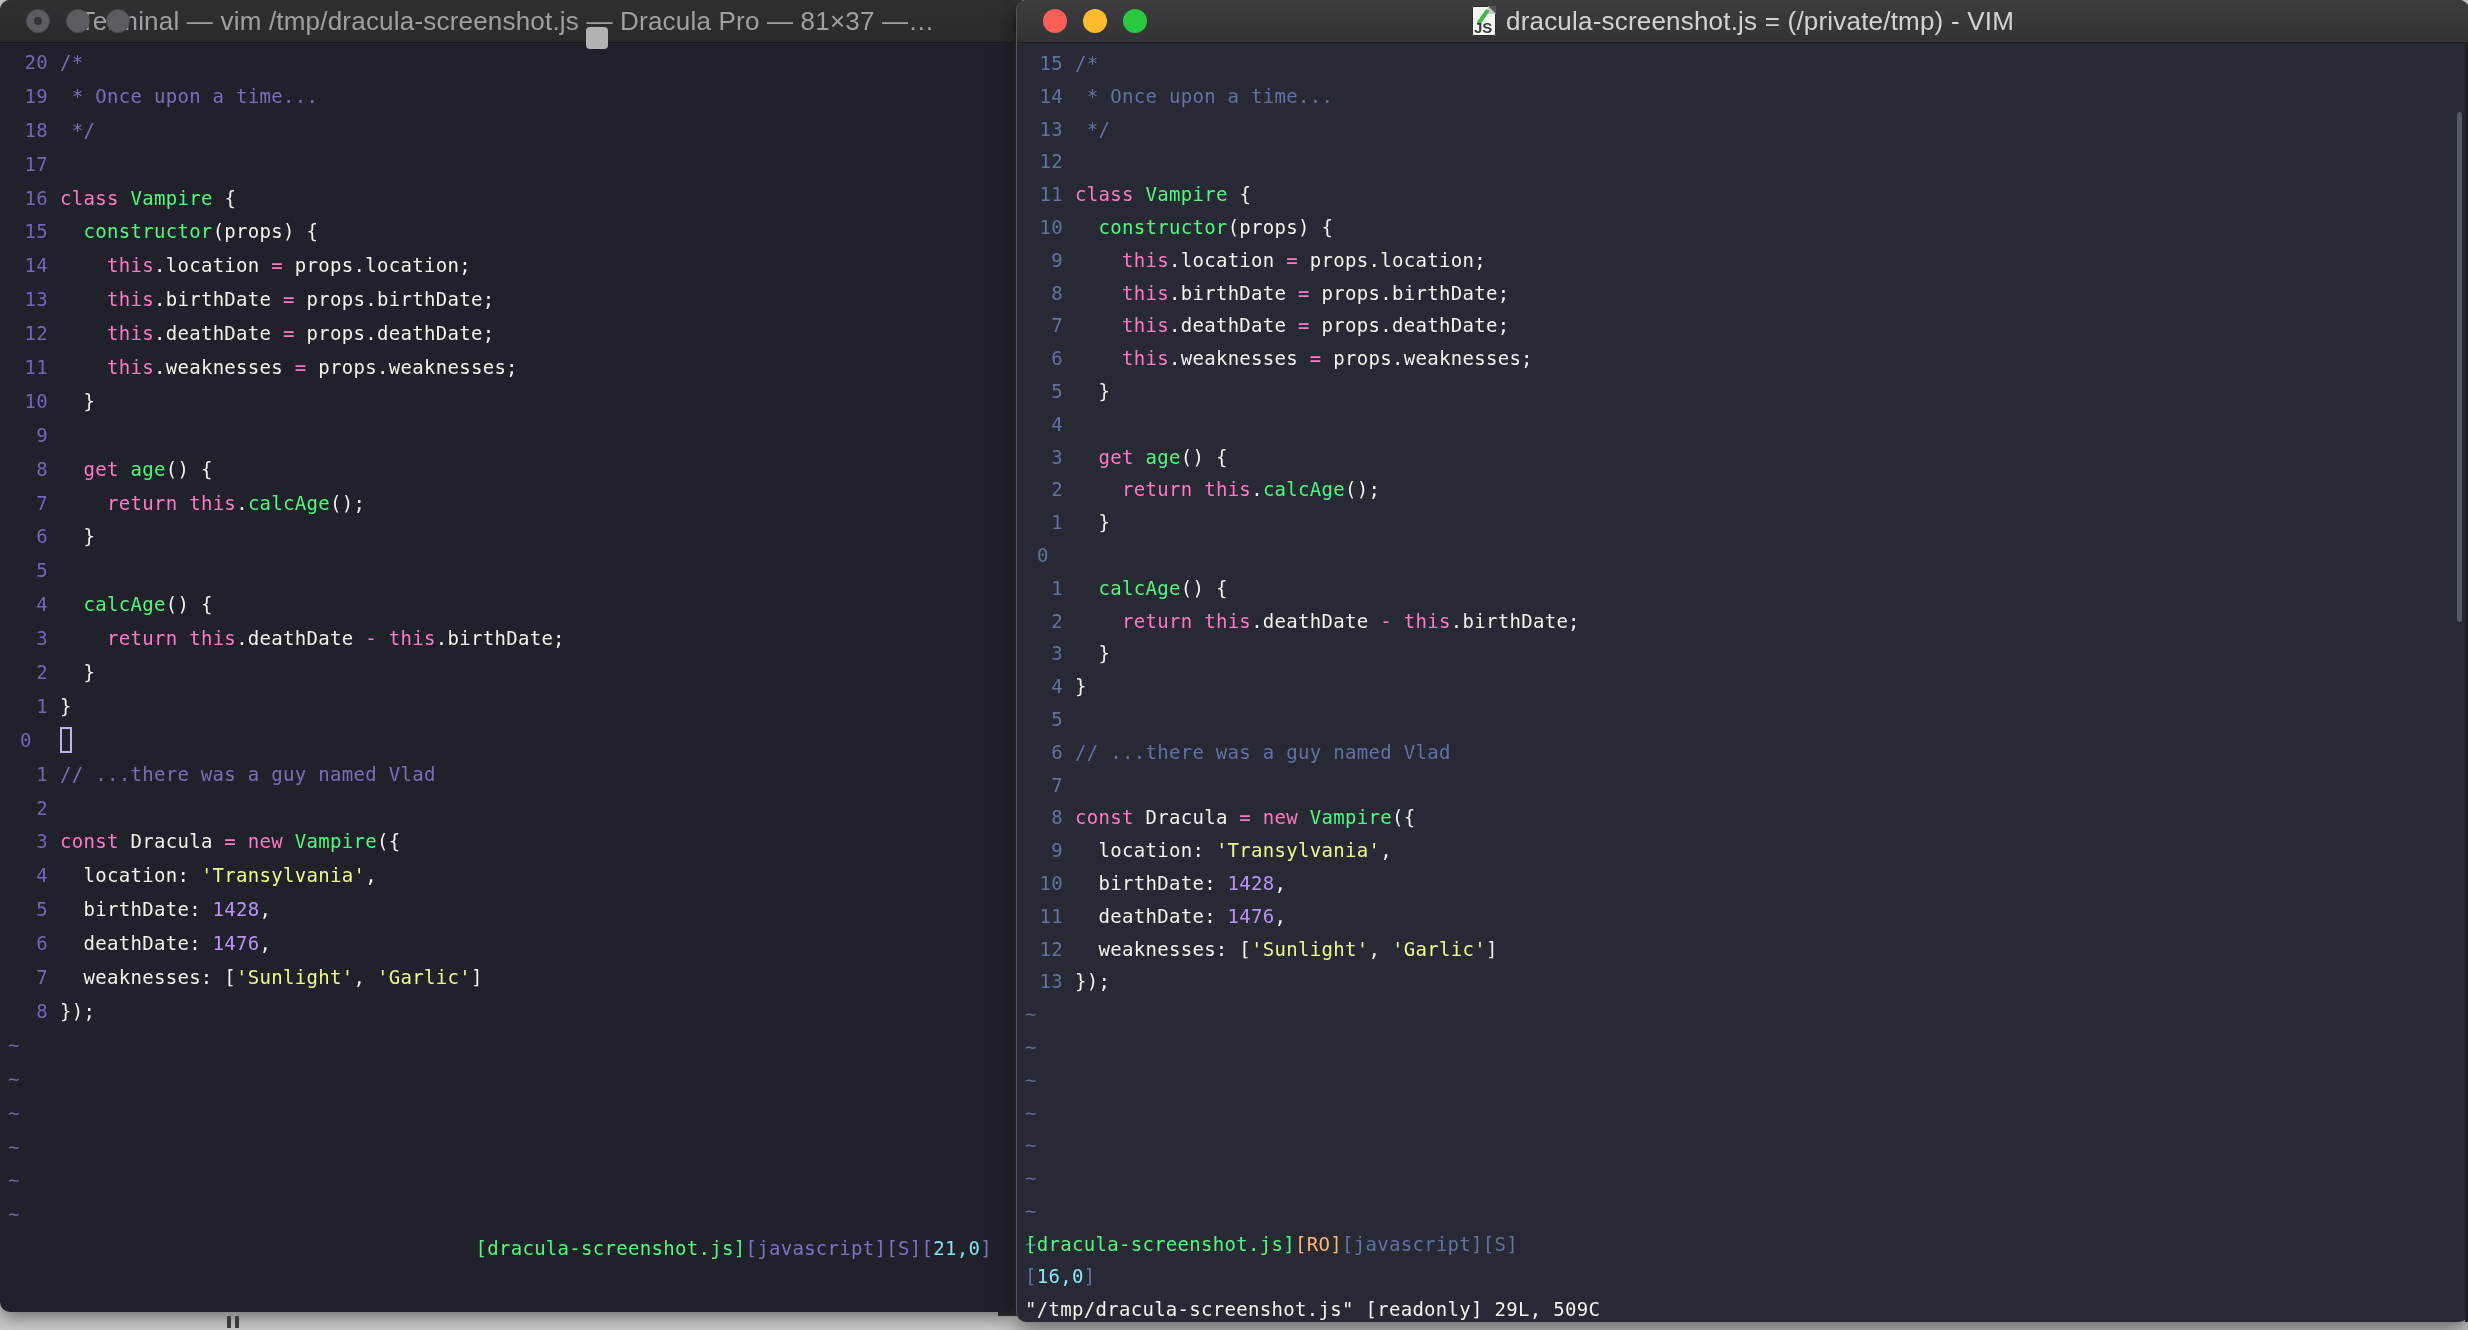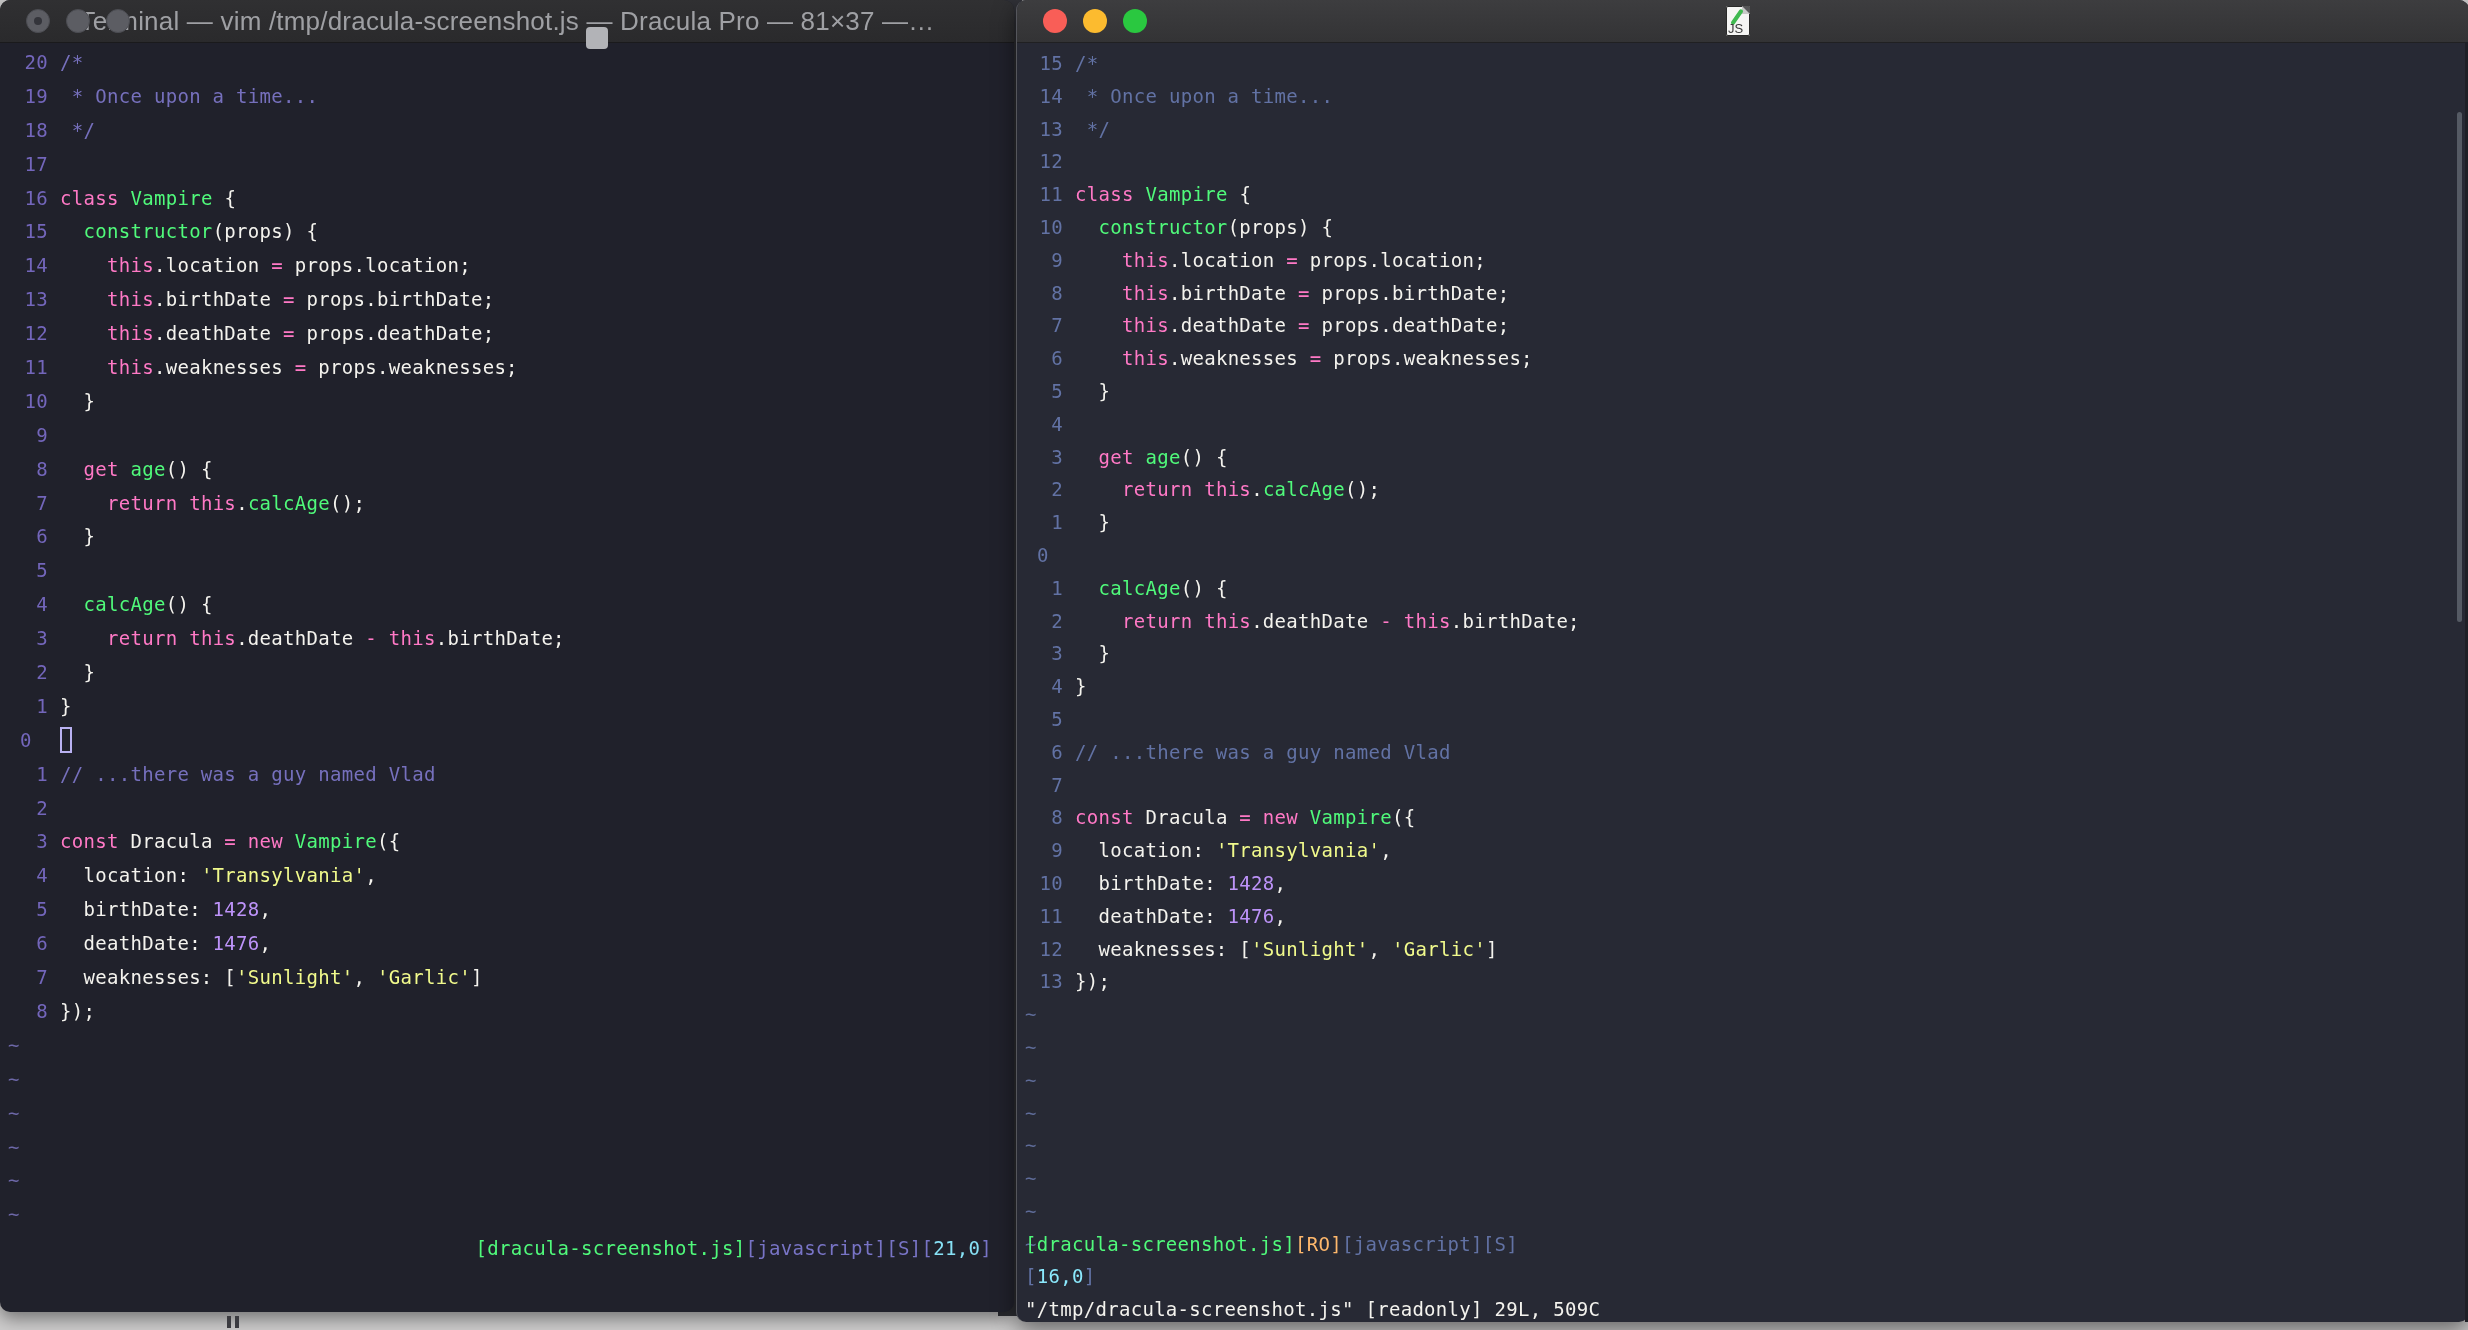--- a/index.html
+++ b/index.html
@@ -32,21 +32,21 @@
   .light-gray{background:#5c5d63;border:1px solid #4c4d53;box-sizing:border-box;}
   .light-dot{position:absolute;left:7px;top:7px;width:8px;height:8px;border-radius:50%;background:#34353b;}
   .light-red{background:#f95e57;}  .light-yellow{background:#fcbb2f;}  .light-green{background:#2ac840;}
 
   .doc-icon{width:24px;height:30px;background:#f5f5f4;border-radius:2px;position:relative;
             margin-right:10px;overflow:hidden;box-shadow:0 0 0 1px #2a2a2a inset;}
   .doc-fold{position:absolute;right:0;top:0;width:0;height:0;
             border-left:8px solid #c9c9c9;border-top:8px solid #565658;}
   .doc-mark{position:absolute;left:9px;top:2px;width:4px;height:18px;background:#3fb950;
             transform:rotate(35deg);border-radius:2px;}
-  .doc-label{position:absolute;left:2px;bottom:0;font-size:13px;font-weight:normal;color:#3a3a3a;
+  .doc-label{position:absolute;left:2px;bottom:0;font-size:15px;font-weight:bold;color:#3a3a3a;
              font-family:"Liberation Sans",sans-serif;margin-top:40px;}
 
   
   .code{position:absolute;left:0;right:0;font-family:var(--mono);font-size:19px;
         letter-spacing:.3px;white-space:pre;}
   .code-left{top:42px;padding:4px 0 0 8px;}
   .code-right{top:42px;padding:5px 8px 0 8px;}
   .row{position:relative;white-space:pre;}
   .win-left .row{line-height:33.9px;height:33.9px;}
   .win-right .row{line-height:32.8px;height:32.8px;}
@@ -107,20 +107,21 @@
       <div class="lights">
         <span class="light light-red"></span>
         <span class="light light-yellow"></span>
         <span class="light light-green"></span>
       </div>
       <span class="doc-icon">
         <span class="doc-fold"></span>
         <span class="doc-mark"></span>
         <span class="doc-label">JS</span>
       </span>
+      <span class="tb-title">dracula-screenshot.js = (/private/tmp) - VIM</span>
     </div>
     <div class="code code-right" id="right-code"><div class="row"><span class="lnum">15</span><span class="t-c">/*</span></div><div class="row"><span class="lnum">14</span><span class="t-c"> * Once upon a time...</span></div><div class="row"><span class="lnum">13</span><span class="t-c"> */</span></div><div class="row"><span class="lnum">12</span></div><div class="row"><span class="lnum">11</span><span class="t-k">class</span><span class="t-d"> </span><span class="t-f">Vampire</span><span class="t-d"> {</span></div><div class="row"><span class="lnum">10</span><span class="t-d">  </span><span class="t-f">constructor</span><span class="t-d">(props) {</span></div><div class="row"><span class="lnum">9</span><span class="t-d">    </span><span class="t-k">this</span><span class="t-d">.location </span><span class="t-k">=</span><span class="t-d"> props.location;</span></div><div class="row"><span class="lnum">8</span><span class="t-d">    </span><span class="t-k">this</span><span class="t-d">.birthDate </span><span class="t-k">=</span><span class="t-d"> props.birthDate;</span></div><div class="row"><span class="lnum">7</span><span class="t-d">    </span><span class="t-k">this</span><span class="t-d">.deathDate </span><span class="t-k">=</span><span class="t-d"> props.deathDate;</span></div><div class="row"><span class="lnum">6</span><span class="t-d">    </span><span class="t-k">this</span><span class="t-d">.weaknesses </span><span class="t-k">=</span><span class="t-d"> props.weaknesses;</span></div><div class="row"><span class="lnum">5</span><span class="t-d">  }</span></div><div class="row"><span class="lnum">4</span></div><div class="row"><span class="lnum">3</span><span class="t-d">  </span><span class="t-k">get</span><span class="t-d"> </span><span class="t-f">age</span><span class="t-d">() {</span></div><div class="row"><span class="lnum">2</span><span class="t-d">    </span><span class="t-k">return</span><span class="t-d"> </span><span class="t-k">this</span><span class="t-d">.</span><span class="t-f">calcAge</span><span class="t-d">();</span></div><div class="row"><span class="lnum">1</span><span class="t-d">  }</span></div><div class="row"><span class="lnum lnum-zero">0</span></div><div class="row"><span class="lnum">1</span><span class="t-d">  </span><span class="t-f">calcAge</span><span class="t-d">() {</span></div><div class="row"><span class="lnum">2</span><span class="t-d">    </span><span class="t-k">return</span><span class="t-d"> </span><span class="t-k">this</span><span class="t-d">.deathDate </span><span class="t-k">-</span><span class="t-d"> </span><span class="t-k">this</span><span class="t-d">.birthDate;</span></div><div class="row"><span class="lnum">3</span><span class="t-d">  }</span></div><div class="row"><span class="lnum">4</span><span class="t-d">}</span></div><div class="row"><span class="lnum">5</span></div><div class="row"><span class="lnum">6</span><span class="t-c">// ...there was a guy named Vlad</span></div><div class="row"><span class="lnum">7</span></div><div class="row"><span class="lnum">8</span><span class="t-k">const</span><span class="t-d"> Dracula </span><span class="t-k">=</span><span class="t-d"> </span><span class="t-k">new</span><span class="t-d"> </span><span class="t-f">Vampire</span><span class="t-d">({</span></div><div class="row"><span class="lnum">9</span><span class="t-d">  location: </span><span class="t-s">'Transylvania'</span><span class="t-d">,</span></div><div class="row"><span class="lnum">10</span><span class="t-d">  birthDate: </span><span class="t-n">1428</span><span class="t-d">,</span></div><div class="row"><span class="lnum">11</span><span class="t-d">  deathDate: </span><span class="t-n">1476</span><span class="t-d">,</span></div><div class="row"><span class="lnum">12</span><span class="t-d">  weaknesses: [</span><span class="t-s">'Sunlight'</span><span class="t-d">, </span><span class="t-s">'Garlic'</span><span class="t-d">]</span></div><div class="row"><span class="lnum">13</span><span class="t-d">});</span></div><div class="row tilde-row"><span class="tilde">~</span></div><div class="row tilde-row"><span class="tilde">~</span></div><div class="row tilde-row"><span class="tilde">~</span></div><div class="row tilde-row"><span class="tilde">~</span></div><div class="row tilde-row"><span class="tilde">~</span></div><div class="row tilde-row"><span class="tilde">~</span></div><div class="row tilde-row"><span class="tilde">~</span></div><div class="row tilde-row"><span class="tilde">~</span></div><div class="row statusrow"><span><span class="t-g">[dracula-screenshot.js]</span><span class="t-o">[RO]</span><span class="t-sl">[javascript][S]</span></span><span><span class="t-sl">[</span><span class="t-cyr">16,0</span><span class="t-sl">]</span></span></div><div class="row"><span class="t-d">"/tmp/dracula-screenshot.js" [readonly] 29L, 509C</span></div></div>
   </div>
 
   <div class="light-square"></div>
   <div class="bg-glyph glyph-a"></div>
   <div class="bg-glyph glyph-b"></div>
   <div class="scrollbar-thumb"></div>
   <div class="edge-line"></div>
 </div>

